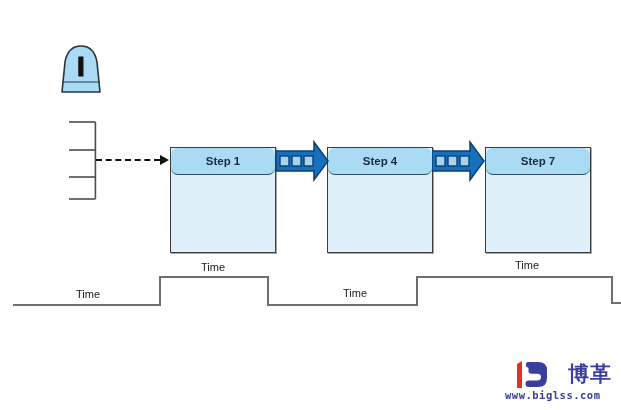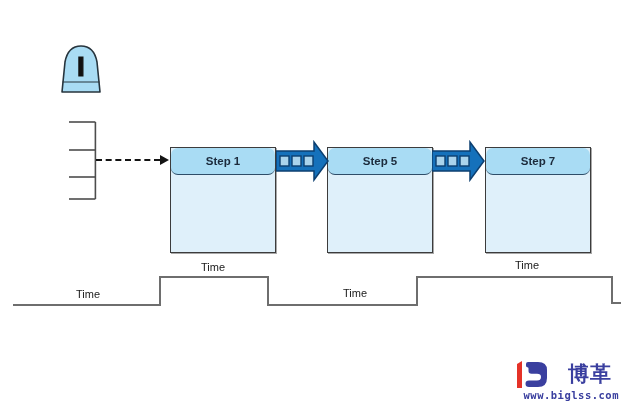--- a/index.html
+++ b/index.html
@@ -37,21 +37,21 @@
   }
 
   
   .logo{position:absolute;left:505px;top:361px;width:114px;}
   .logo-row{display:flex;align-items:center;justify-content:center;gap:16px;}
   .logo-brand{
     font-size:21px;font-weight:bold;color:#3a3f9f;letter-spacing:1px;
     margin-left:4px;font-family:"DejaVu Sans",sans-serif;line-height:27px;
   }
   .logo-url{
-    margin-top:1px;text-align:right;font-family:"DejaVu Sans Mono",monospace;
+    margin-top:1px;text-align:left;font-family:"DejaVu Sans Mono",monospace;
     font-size:10.5px;font-weight:bold;color:#3a3f9f;letter-spacing:0.5px;
   }
 </style>
 </head>
 <body>
 
 <div class="canvas">
 
   <svg class="abs" style="left:58px;top:43px;" width="46" height="52" viewBox="0 0 46 52">
     <path d="M4,49 L7,19 Q10,3 23,3 Q36,3 39,19 L42,49 Z" fill="#a9dcf4" stroke="#27343d" stroke-width="1.6" stroke-linejoin="round"></path>
@@ -70,21 +70,21 @@
   </svg>
 
   <div class="dash-line"></div>
   <div class="dash-head"></div>
 
   <div class="step-box" style="left:170px;">
     <div class="step-header">Step 1</div>
   </div>
 
   <div class="step-box" style="left:327px;">
-    <div class="step-header">Step 5</div>
+    <div class="step-header">Step 4</div>
   </div>
 
   <div class="step-box" style="left:485px;">
     <div class="step-header">Step 7</div>
   </div>
 
   <svg class="abs" style="left:276px;top:139px;" width="54" height="44" viewBox="0 0 54 44">
     <polygon points="0,12 38,12 38,3 52,22 38,41 38,32 0,32" fill="#1571bb" stroke="#0c3f70" stroke-width="1.5" stroke-linejoin="miter"></polygon>
     <g fill="#a9d3ec" stroke="#0c3f70" stroke-width="1.4">
       <rect x="4" y="17" width="9" height="10"></rect>

